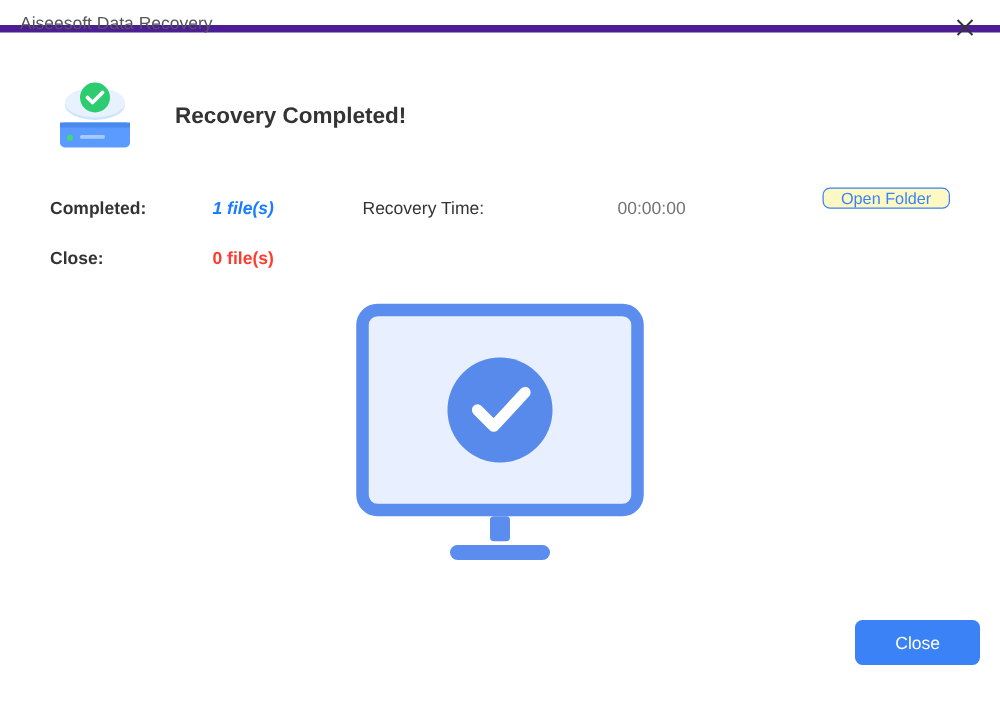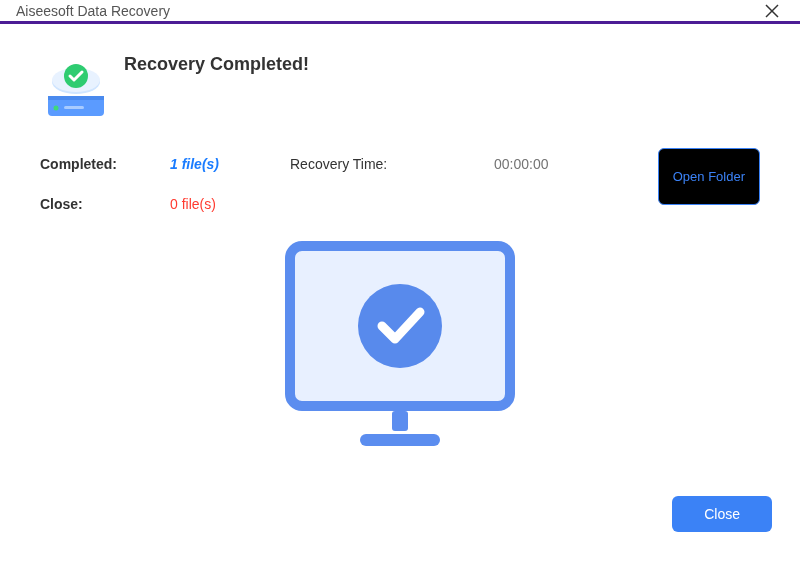--- a/index.html
+++ b/index.html
@@ -9,24 +9,23 @@
     }
     body {
       font-family: -apple-system, BlinkMacSystemFont, "Segoe UI", Arial, sans-serif;
       background: #fff;
       width: 800px;
       height: 562px;
       overflow: hidden;
     }
     .titlebar {
       display: flex;
-      align-items: center;
       justify-content: space-between;
       padding: 10px 16px;
-      border-bottom: 3px solid #4c1d95;
+      border-bottom: 6px solid #4c1d95;
       height: 24px;
     }
     .titlebar-title {
       font-size: 14px;
       color: #555;
     }
     .close-x {
       font-size: 22px;
       color: #333;
       cursor: pointer;
@@ -34,22 +33,22 @@
       height: 24px;
       display: flex;
       align-items: center;
       justify-content: center;
     }
     .content {
       padding: 30px 40px 20px 40px;
     }
     .header-row {
       display: flex;
-      align-items: flex-start;
-      gap: 12px;
+      align-items: center;
+      gap: 28px;
       margin-bottom: 30px;
     }
     .drive-icon-wrap {
       width: 72px;
       height: 72px;
       position: relative;
     }
     .heading {
       font-size: 18px;
       font-weight: bold;
@@ -72,55 +71,55 @@
     }
     .value-blue {
       font-size: 14px;
       font-weight: bold;
       color: #1a7cff;
       width: 120px;
       font-style: italic;
     }
     .value-red {
       font-size: 14px;
-      font-weight: normal;
+      font-weight: bold;
       color: #ff3b30;
       width: 120px;
     }
     .label2 {
       font-size: 14px;
       font-weight: normal;
       color: #333;
       width: 204px;
     }
     .time-val {
       font-size: 14px;
       color: #737373;
     }
     .open-folder-btn {
       position: absolute;
       right: 0;
       top: -8px;
       border: 1px solid #3b82f6;
       color: #3b82f6;
-      background: #000000;
+      background: #fef9c3;
       border-radius: 6px;
-      padding: 20px 14px;
+      padding: 0 14px;
       font-size: 13px;
       cursor: pointer;
     }
     .monitor-area {
       display: flex;
       justify-content: center;
       margin-top: 10px;
     }
     .footer {
       display: flex;
       justify-content: flex-end;
-      padding: 0 28px;
+      padding: 0 16px;
       position: absolute;
       bottom: 30px;
       right: 0;
       width: 100%;
       margin-left: 20px;
     }
     .close-btn {
       background: #3b82f6;
       color: #fff;
       border: none;

